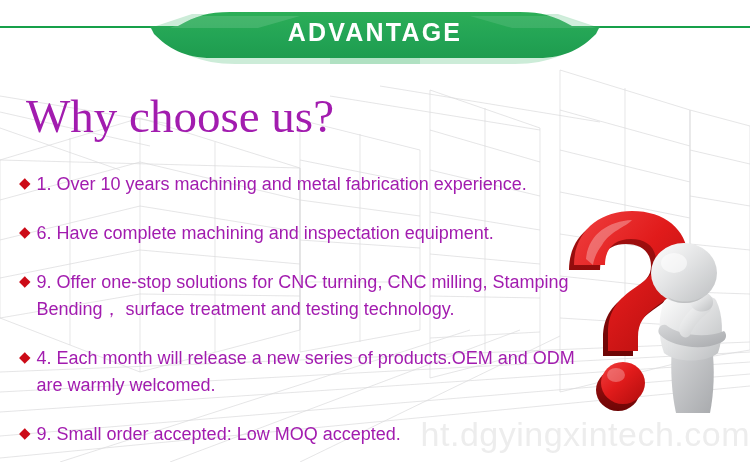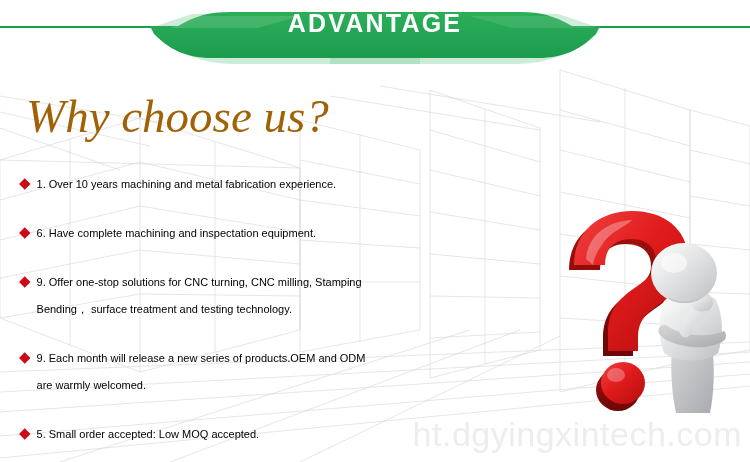--- a/index.html
+++ b/index.html
@@ -35,46 +35,45 @@
     position: absolute;
     left: 0;
     top: 0;
     width: 750px;
     height: 78px;
     z-index: 2;
   }
   #banner-title {
     position: absolute;
     left: 0;
-    top: 9px;
+    top: 18px;
     width: 750px;
     text-align: center;
     font-family: "Liberation Sans", sans-serif;
     font-size: 25px;
     font-weight: bold;
     letter-spacing: 2.2px;
     color: #ffffff;
     z-index: 3;
     line-height: 28px;
   }
 
   
   #page-title {
     position: absolute;
     left: 26px;
     top: 88px;
     font-family: "Liberation Serif", serif;
     font-size: 47px;
     font-weight: normal;
-    color: #a16207;
+    color: #a21caf;
     letter-spacing: 0px;
     z-index: 4;
     line-height: 56px;
     white-space: nowrap;
-    font-style: italic;
   }
 
   
   #advantage-list {
     position: absolute;
     left: 19px;
     top: 171px;
     width: 580px;
     z-index: 4;
   }
@@ -87,23 +86,23 @@
     flex: 0 0 auto;
     color: #cc0b17;
     font-size: 15px;
     line-height: 24px;
     margin-right: 6px;
     font-family: "DejaVu Sans", sans-serif;
   }
   .adv-text {
     flex: 1 1 auto;
     font-family: "Liberation Sans", sans-serif;
-    font-size: 11px;
+    font-size: 18px;
     line-height: 27px;
-    color: #000000;
+    color: #a21caf;
     white-space: pre-line;
   }
 
   
   #question-graphic {
     position: absolute;
     left: 560px;
     top: 205px;
     width: 195px;
     height: 210px;
@@ -111,21 +110,20 @@
     pointer-events: none;
   }
 
   
   #watermark {
     position: absolute;
     left: 0;
     top: 412px;
     width: 750px;
     text-align: right;
-    padding-right: 8px;
     box-sizing: border-box;
     font-family: "Liberation Sans", sans-serif;
     font-size: 34px;
     color: #ededed;
     letter-spacing: 0.5px;
     z-index: 5;
     line-height: 44px;
     white-space: nowrap;
   }
 </style>
@@ -241,27 +239,27 @@
     </div>
 
     <div class="adv-item">
       <span class="adv-bullet">◆</span>
       <span class="adv-text">9. Offer one-stop solutions for CNC turning, CNC milling, Stamping
 Bending，  surface treatment and testing technology.</span>
     </div>
 
     <div class="adv-item">
       <span class="adv-bullet">◆</span>
-      <span class="adv-text">9. Each month will release a new series of products.OEM and ODM
+      <span class="adv-text">4. Each month will release a new series of products.OEM and ODM
 are warmly welcomed.</span>
     </div>
 
     <div class="adv-item">
       <span class="adv-bullet">◆</span>
-      <span class="adv-text">5. Small order accepted: Low MOQ accepted.</span>
+      <span class="adv-text">9. Small order accepted: Low MOQ accepted.</span>
     </div>
 
   </div>
 
   <svg id="question-graphic" viewBox="0 0 195 210" preserveAspectRatio="xMidYMid meet">
     <defs>
       <linearGradient id="qRed" x1="0" y1="0" x2="1" y2="1">
         <stop offset="0%" stop-color="#f04040"></stop>
         <stop offset="45%" stop-color="#e11b1b"></stop>
         <stop offset="100%" stop-color="#b00d0d"></stop>

